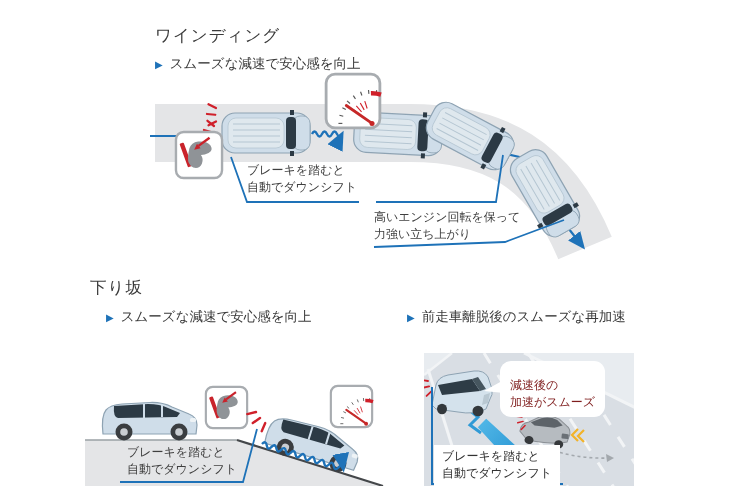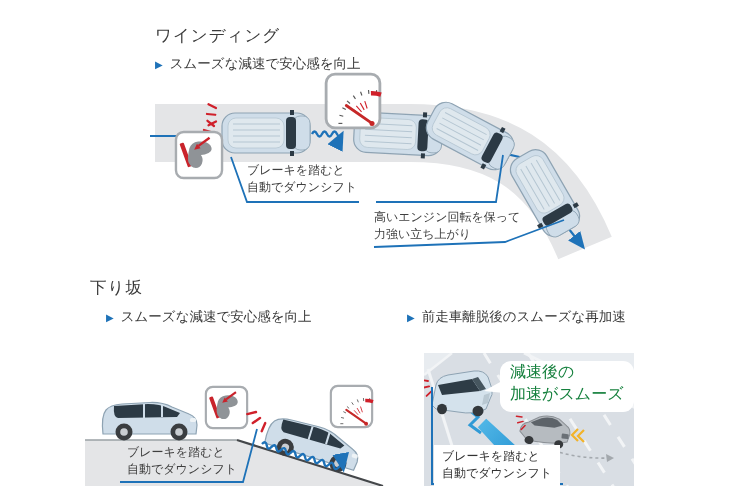--- a/index.html
+++ b/index.html
@@ -5,21 +5,21 @@
   html,body{margin:0;padding:0;background:#fff;}
   .page{position:relative;width:634px;height:486px;background:#fff;overflow:hidden;
         font-family:"Liberation Sans","DejaVu Sans",sans-serif;color:#3c3c3c;margin-top:16px;}
   .art{position:absolute;left:0;top:0;pointer-events:none;}
   .sec-title{position:absolute;font-size:16.5px;letter-spacing:1px;color:#3a3a3a;font-weight:500;}
   .sec-sub{position:absolute;display:flex;align-items:center;gap:7px;font-size:13.5px;color:#3a3a3a;}
   .tri{color:#1e72b8;font-size:10px;line-height:1;transform:translateY(1px);}
   .callout{position:absolute;font-size:12px;line-height:1.38;color:#3f3f3f;white-space:pre-line;}
   .photo{position:absolute;left:424px;top:337px;width:212px;height:144px;overflow:hidden;background:#d9dee4;}
   .bubble{position:absolute;left:76px;top:8px;background:#fff;border-radius:11px;
-          padding:0 10px 6px;font-size:16px;line-height:1.4;white-space:pre-line;color:#15803d;}
+          padding:16px 10px 6px;font-size:12px;line-height:1.4;white-space:pre-line;color:#7f1d1d;}
   .photo-label{position:absolute;left:10px;top:92px;background:#fff;padding:3px 8px 6px;
           font-size:12px;line-height:1.45;white-space:pre-line;color:#333;}
 </style>
 </head>
 <body>
 
 <div class="page">
 
   <svg class="art" width="730" height="486" viewBox="0 0 730 486">
     <defs>

